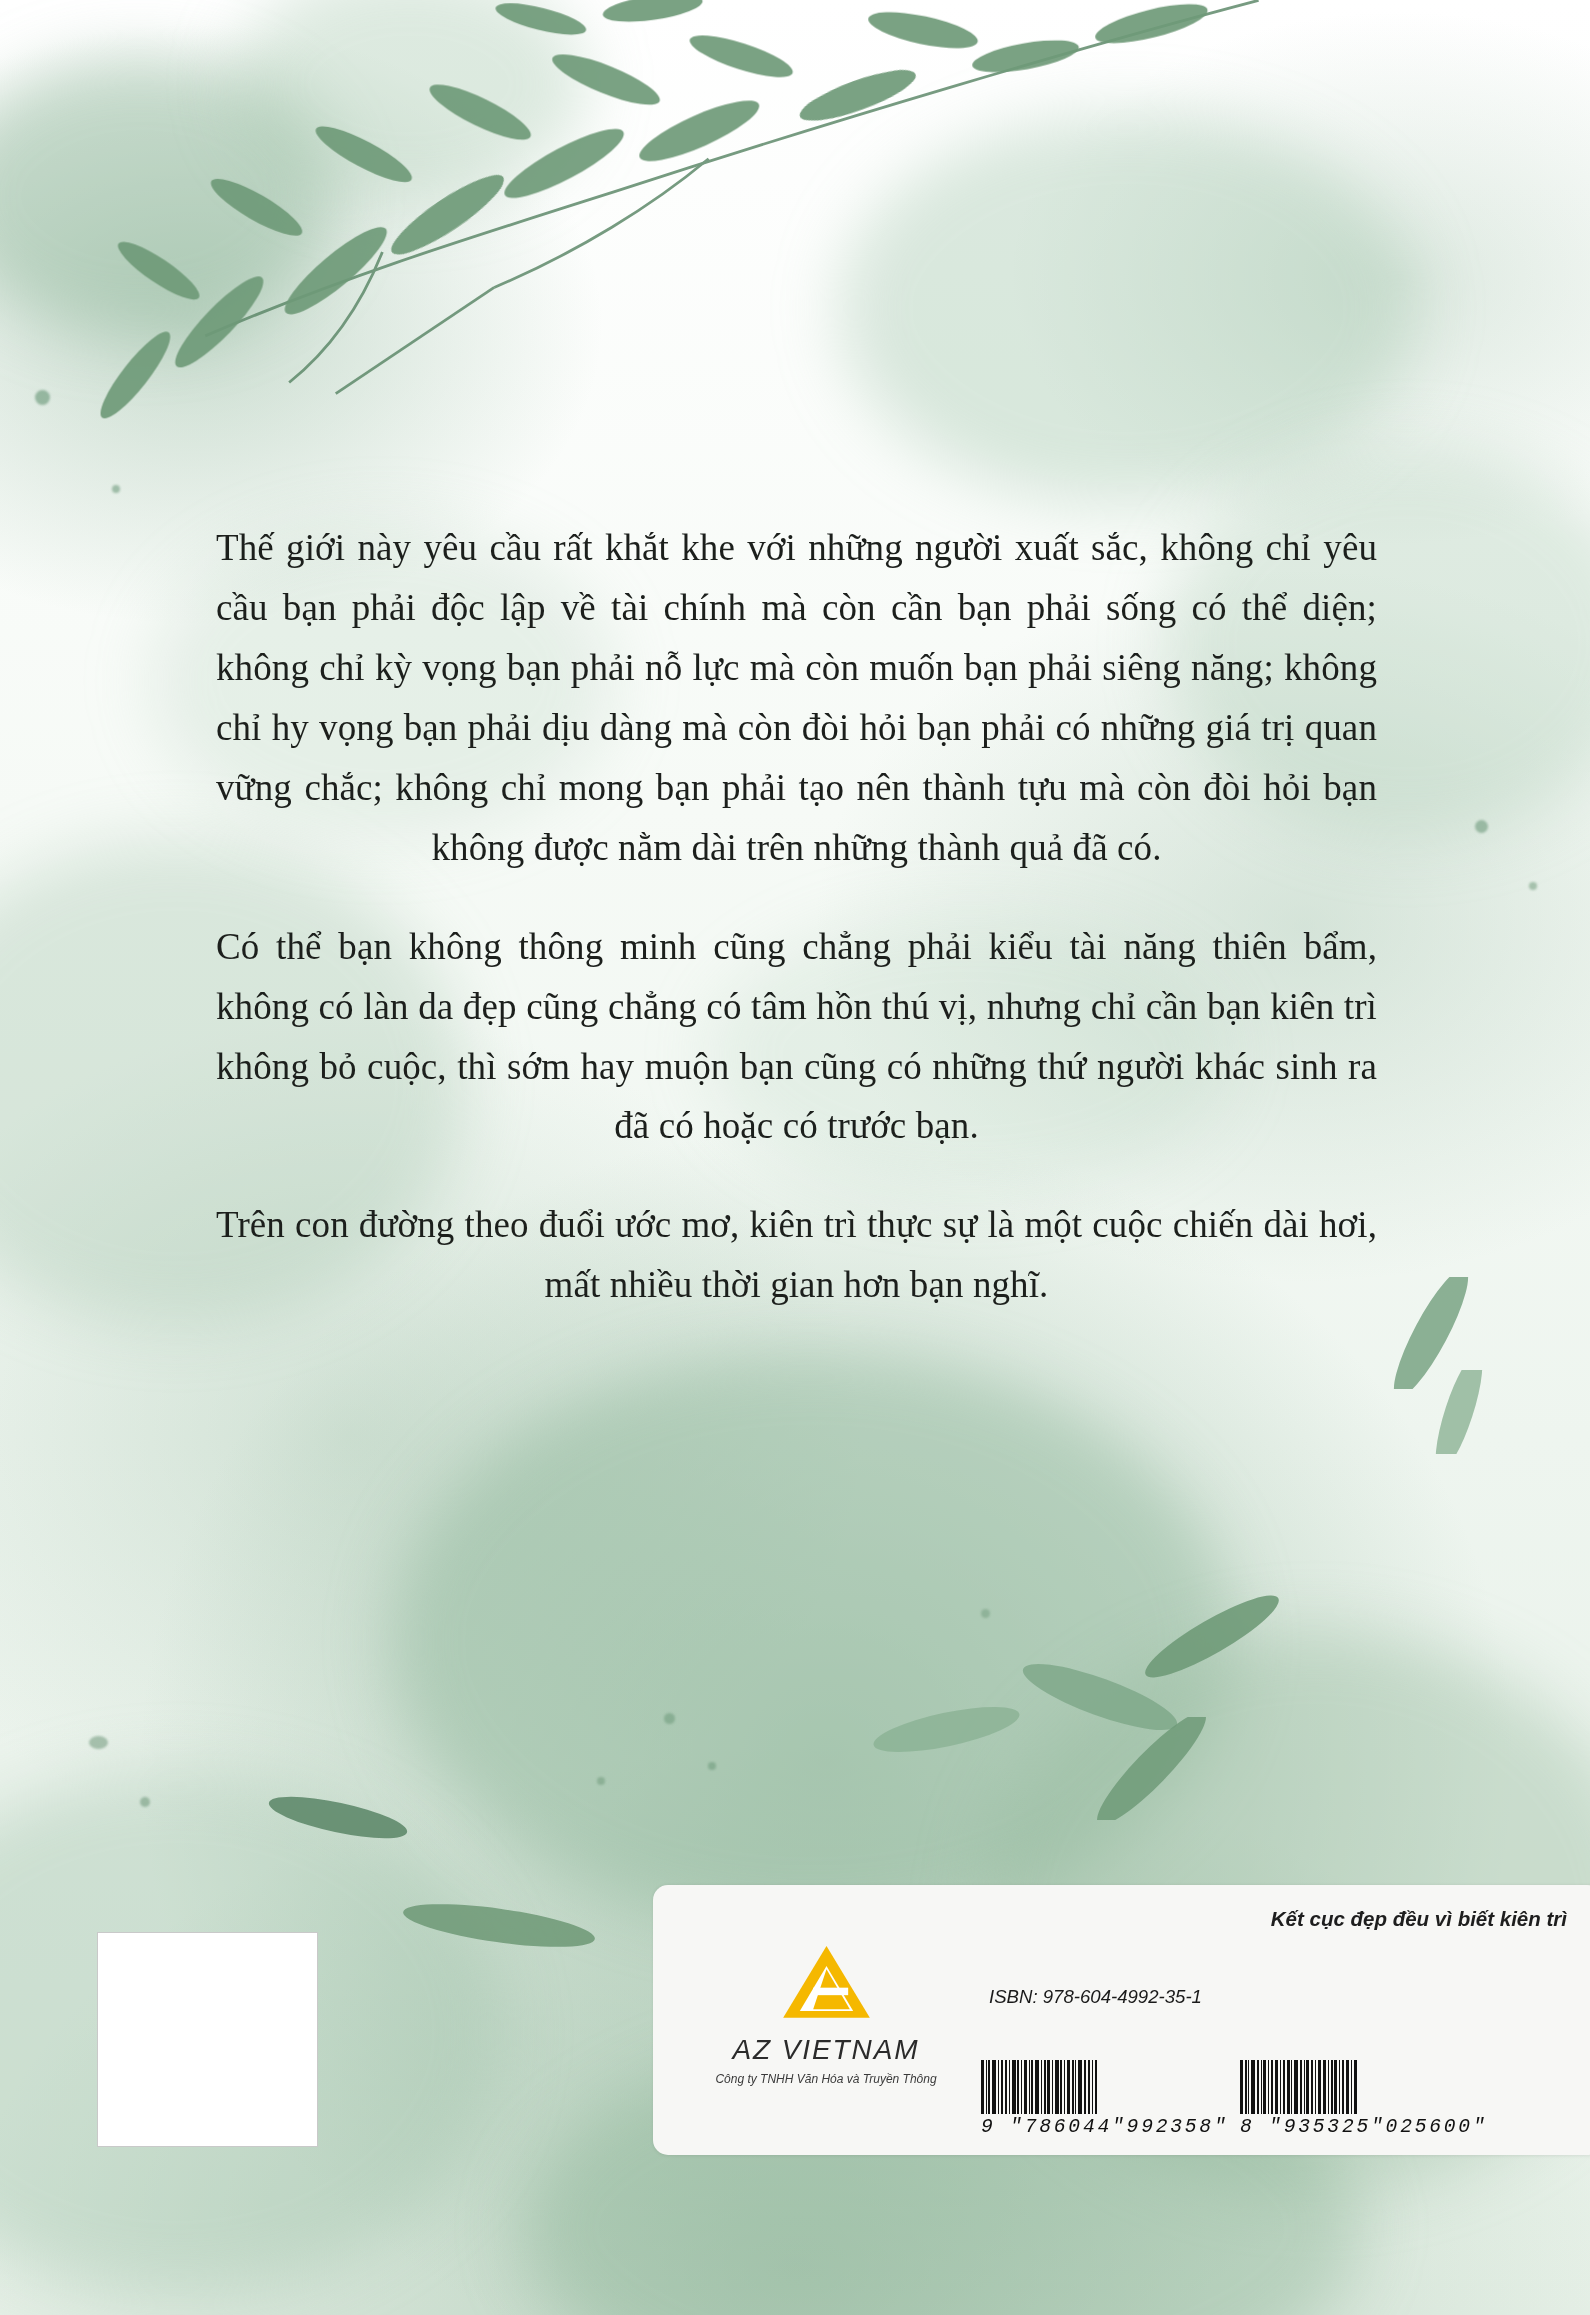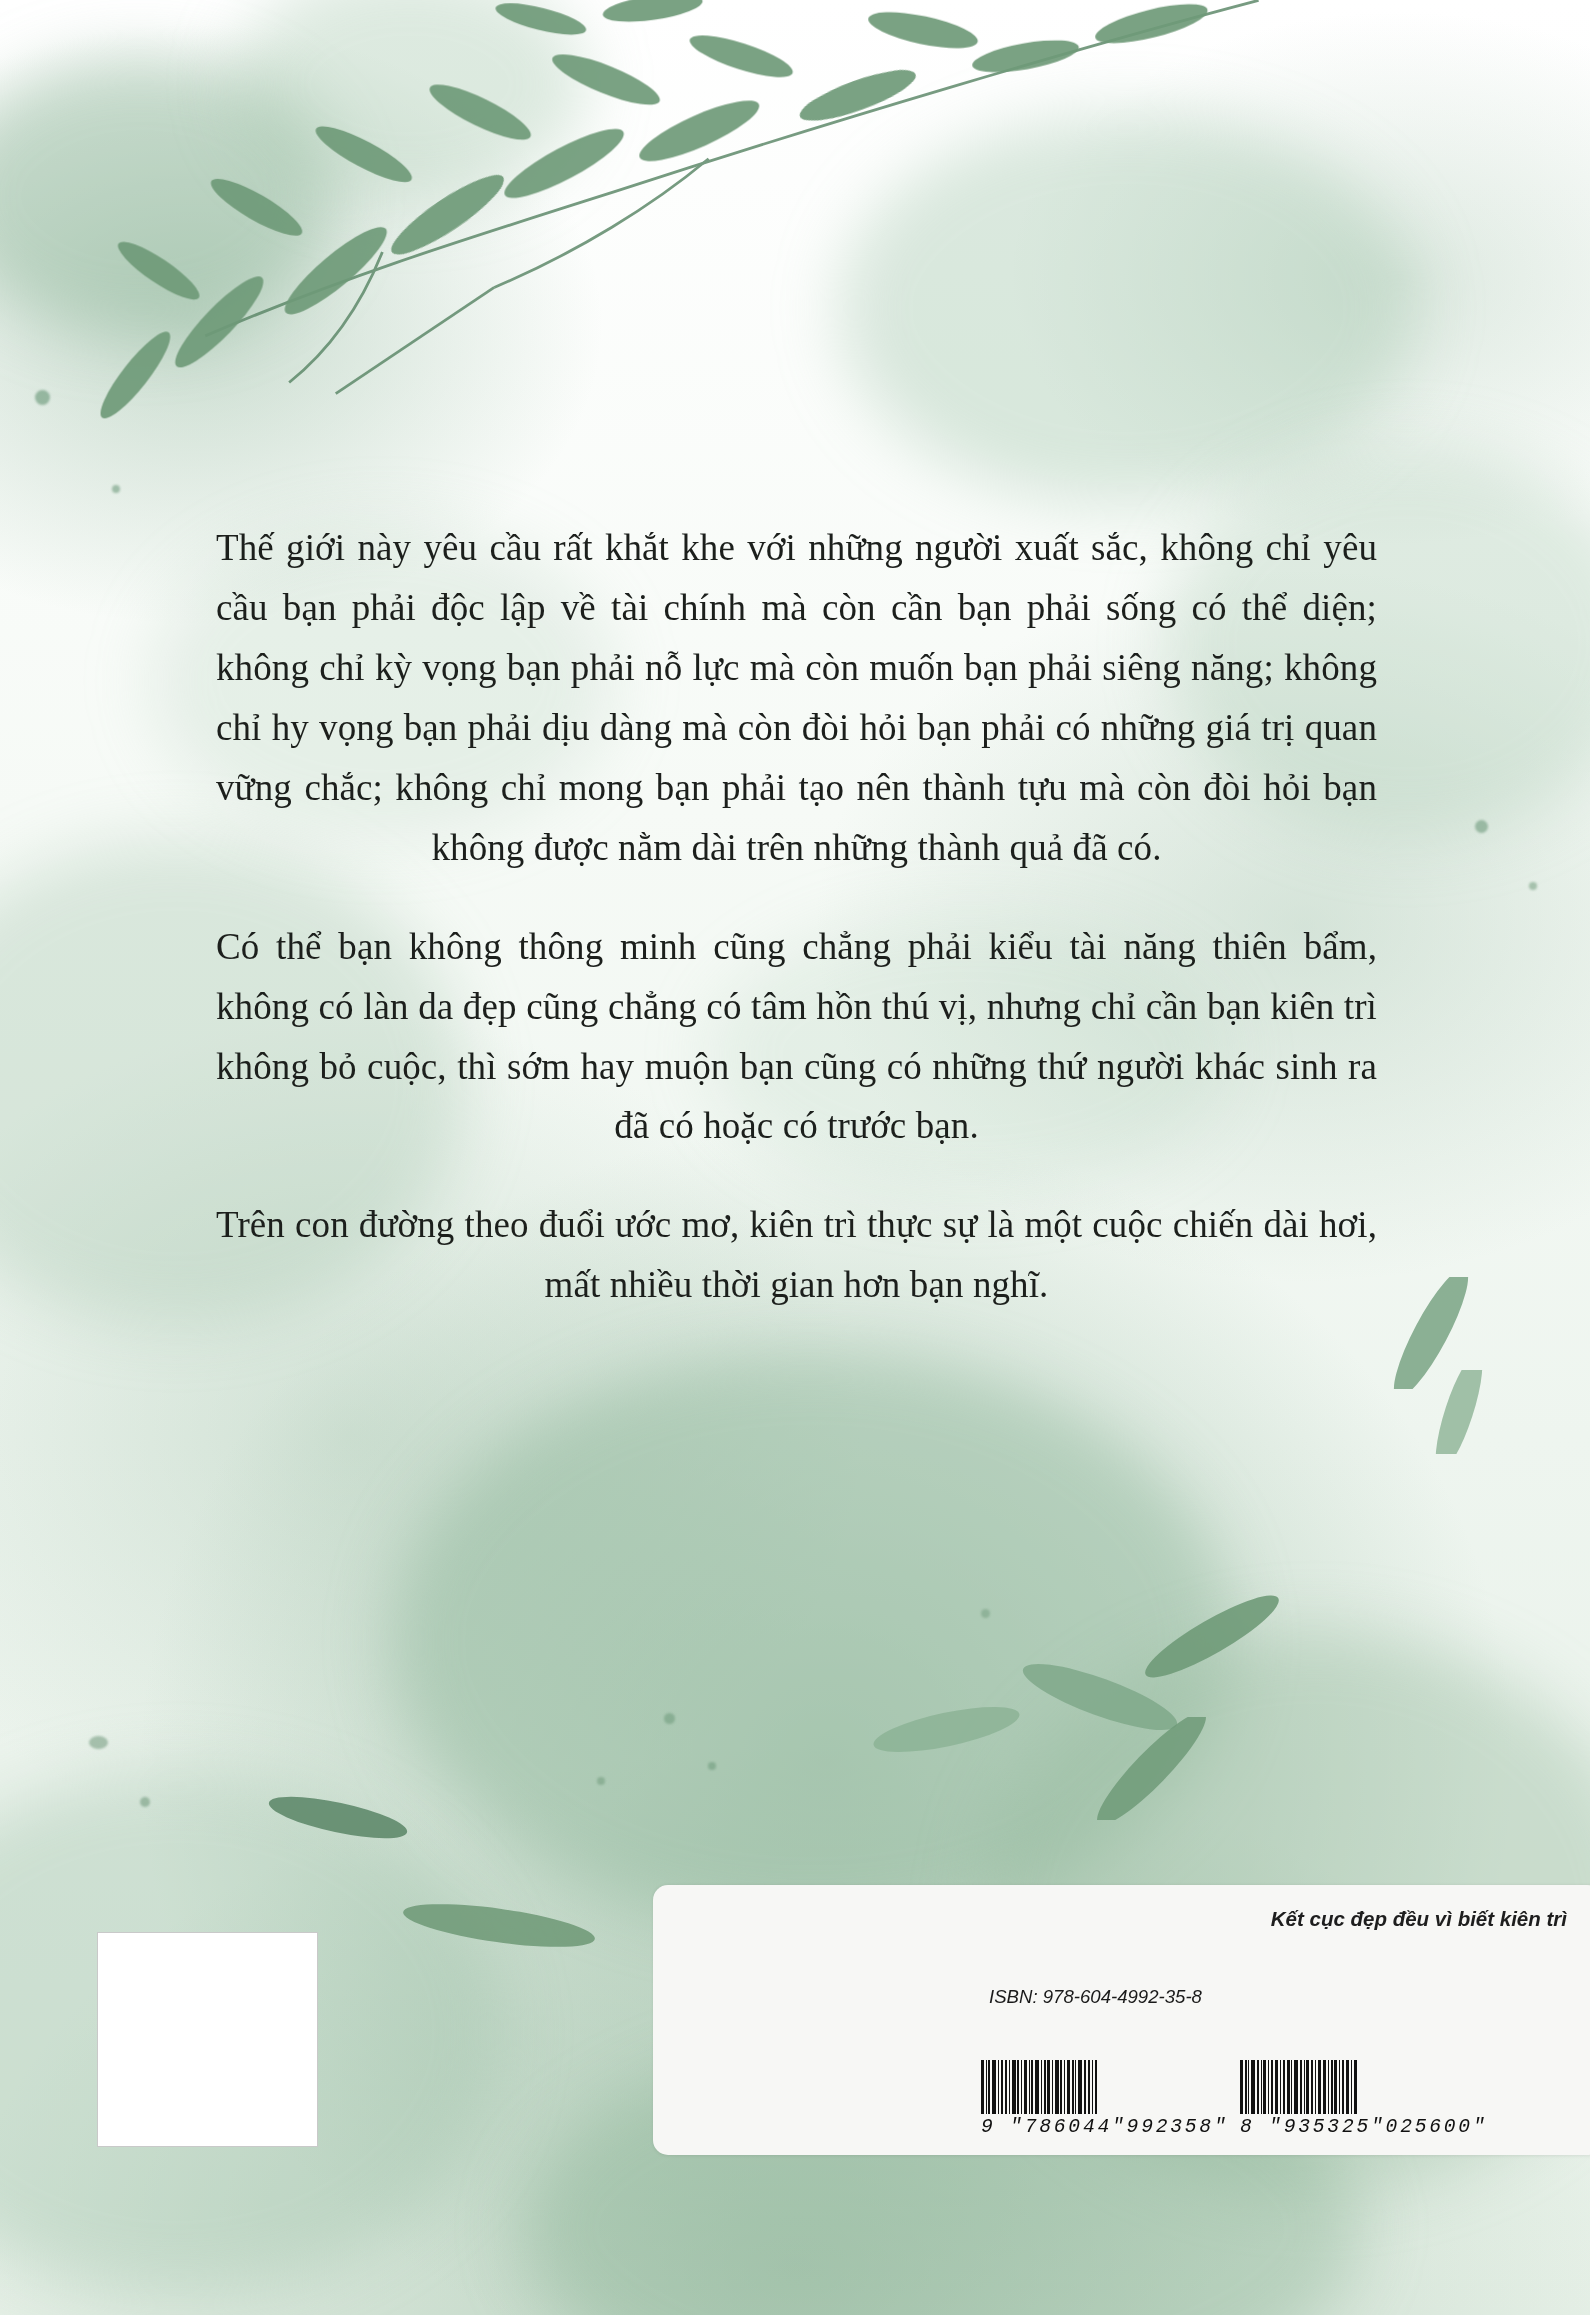--- a/index.html
+++ b/index.html
@@ -245,22 +245,32 @@
     <p class="para">Có thể bạn không thông minh cũng chẳng phải kiểu tài năng thiên bẩm, không có làn da đẹp cũng chẳng có tâm hồn thú vị, nhưng chỉ cần bạn kiên trì không bỏ cuộc, thì sớm hay muộn bạn cũng có những thứ người khác sinh ra đã có hoặc có trước bạn.</p>
     <p class="para">Trên con đường theo đuổi ước mơ, kiên trì thực sự là một cuộc chiến dài hơi, mất nhiều thời gian hơn bạn nghĩ.</p>
   </div>
 
   <div class="price-box"></div>
 
   <div class="isbn-card">
 
     <div class="tagline">Kết cục đẹp đều vì biết kiên trì</div>
 
-
-    <div class="isbn-text">ISBN: 978-604-4992-35-8</div>
+    <div class="pub-block">
+      <svg class="logo-mark" viewBox="0 0 120 96">
+        <polygon points="60,6 112,92 8,92" fill="#f5b800"></polygon>
+        <polygon points="60,30 92,84 28,84" fill="#ffffff"></polygon>
+        <polygon points="60,34 88,82 44,82" fill="#f5b800"></polygon>
+        <rect x="44" y="56" width="42" height="9" fill="#ffffff"></rect>
+      </svg>
+      <div class="pub-name">AZ VIETNAM</div>
+      <div class="pub-sub">Công ty TNHH Văn Hóa và Truyền Thông</div>
+    </div>
+
+    <div class="isbn-text">ISBN: 978-604-4992-35-1</div>
 
     <div class="barcode bc1">
       <div class="bc-bars">
         <i style="width:2.8px"></i>
           <i style="width:0.9px"></i>
           <i style="width:1.9px"></i>
           <i style="width:3.7px"></i>
         <i style="width:0.9px"></i>
           <i style="width:2.8px"></i>
           <i style="width:1.9px"></i>

